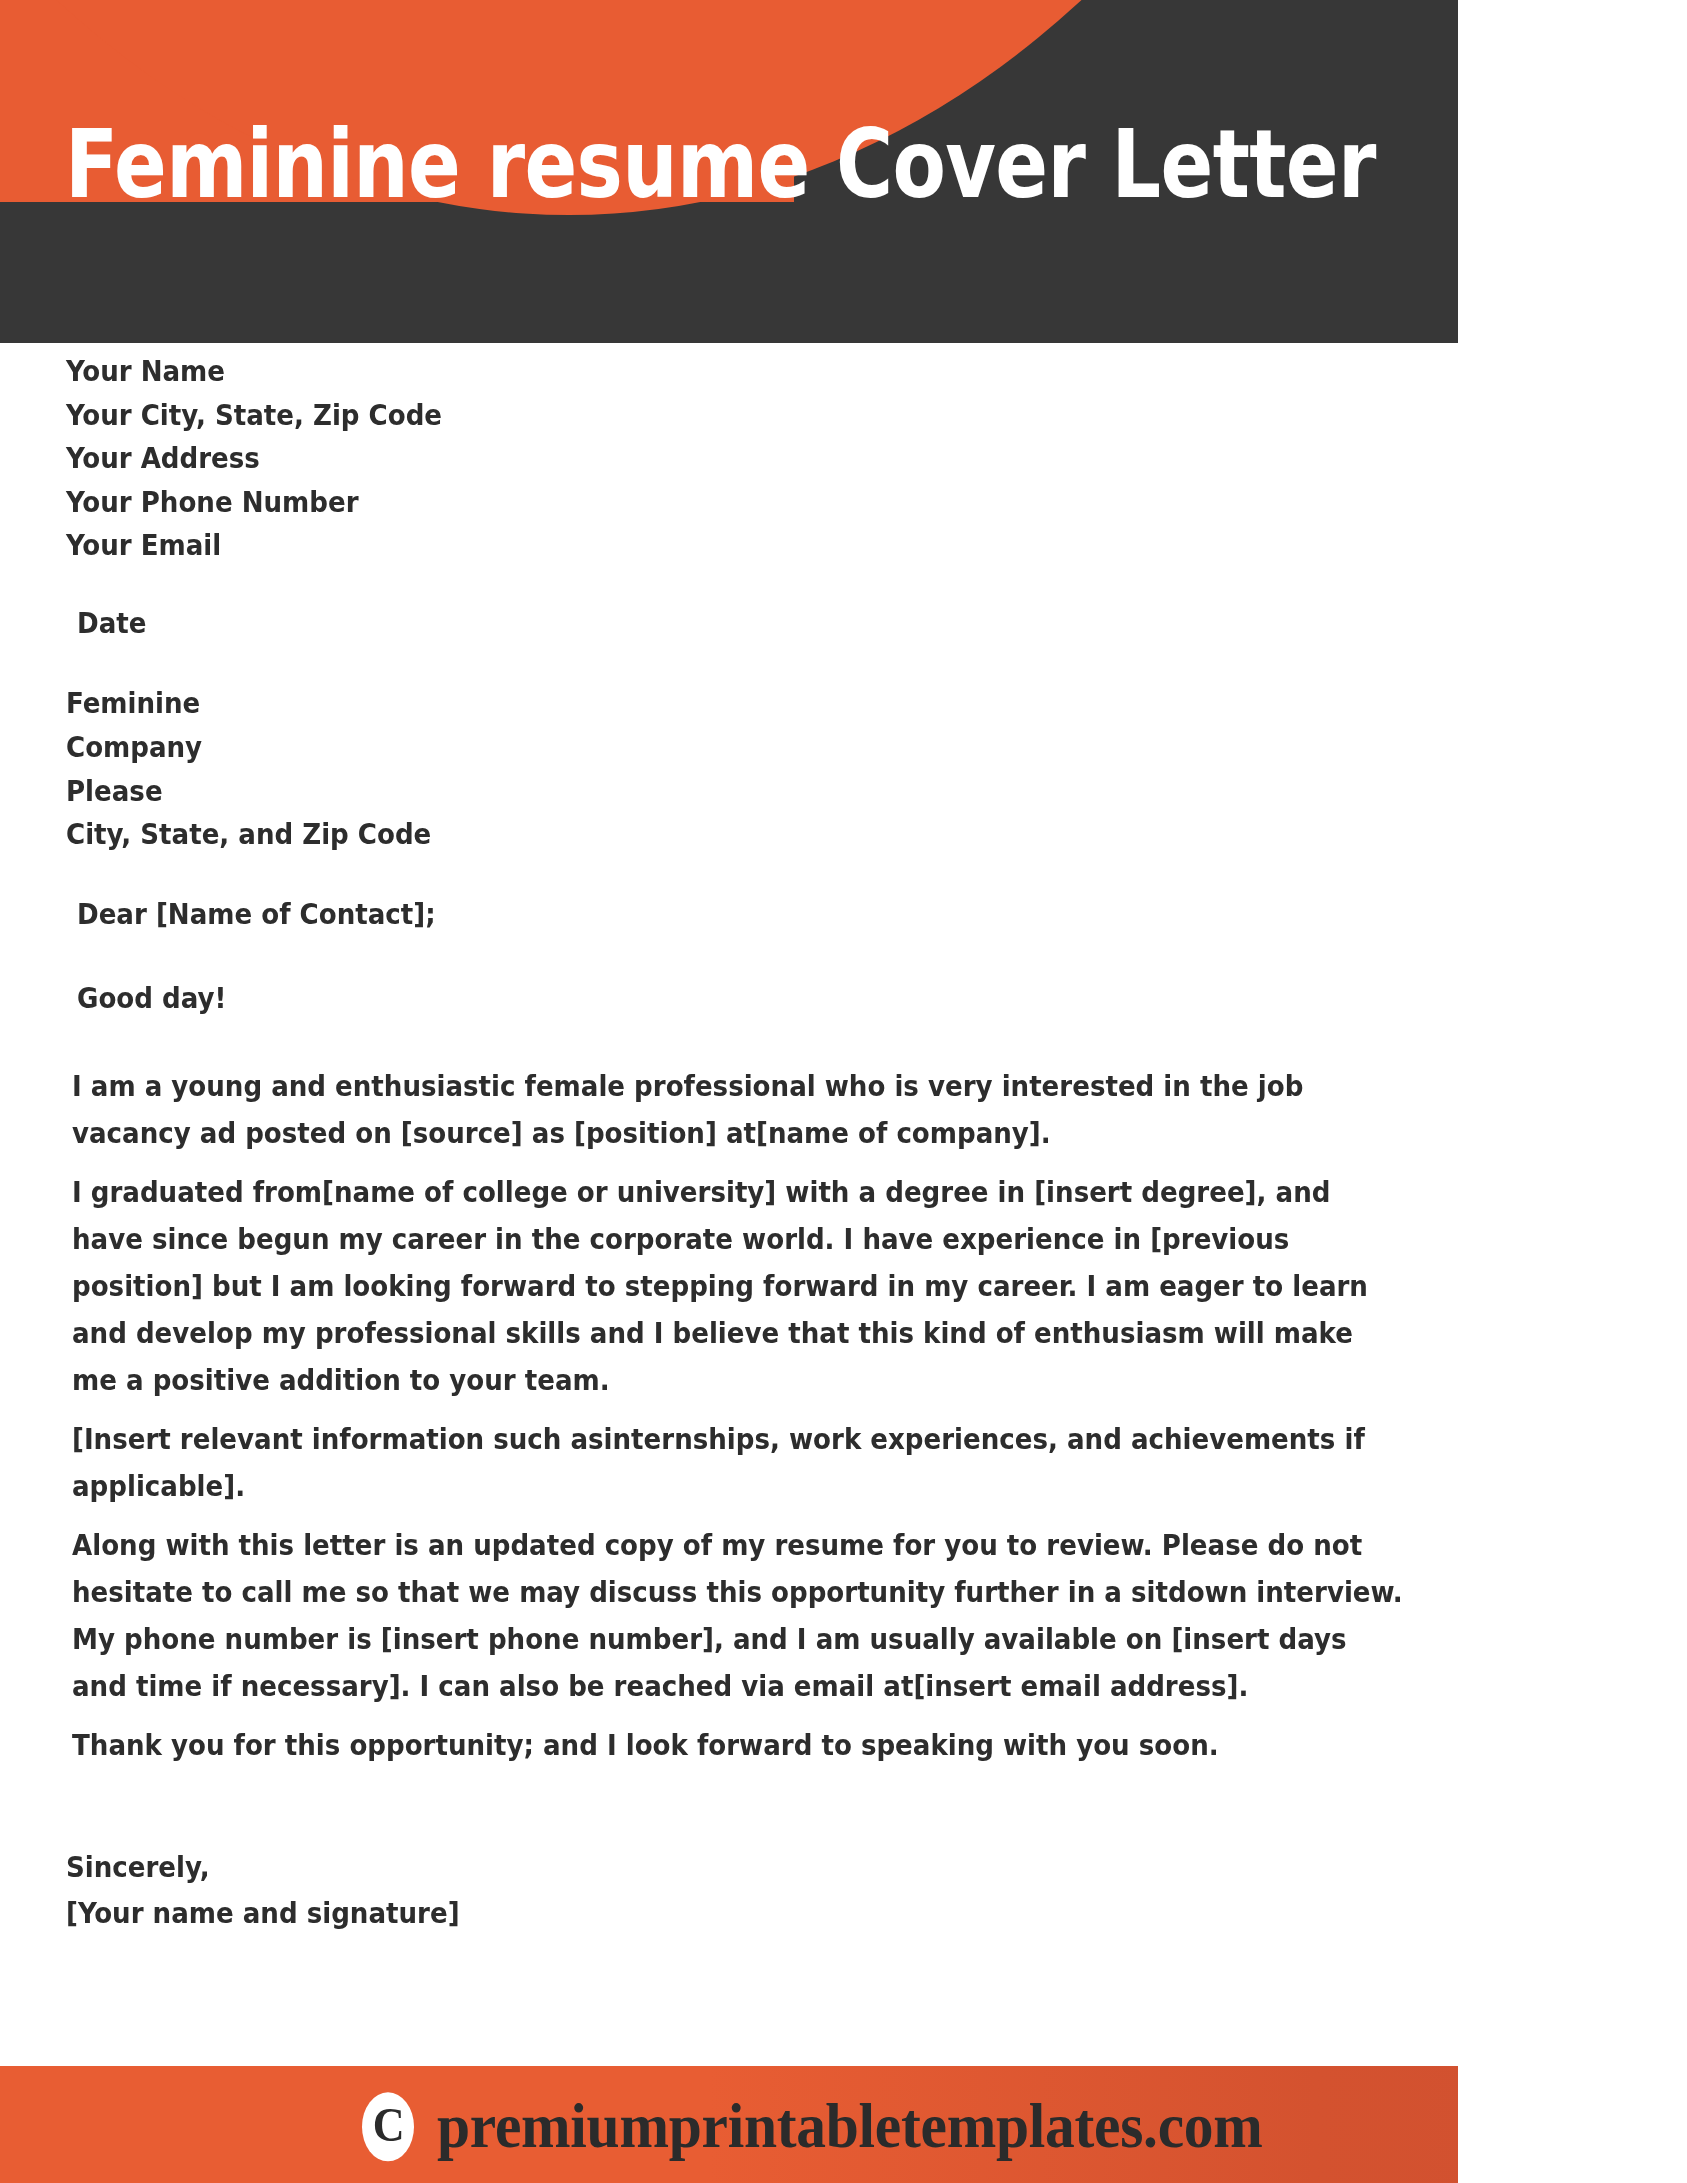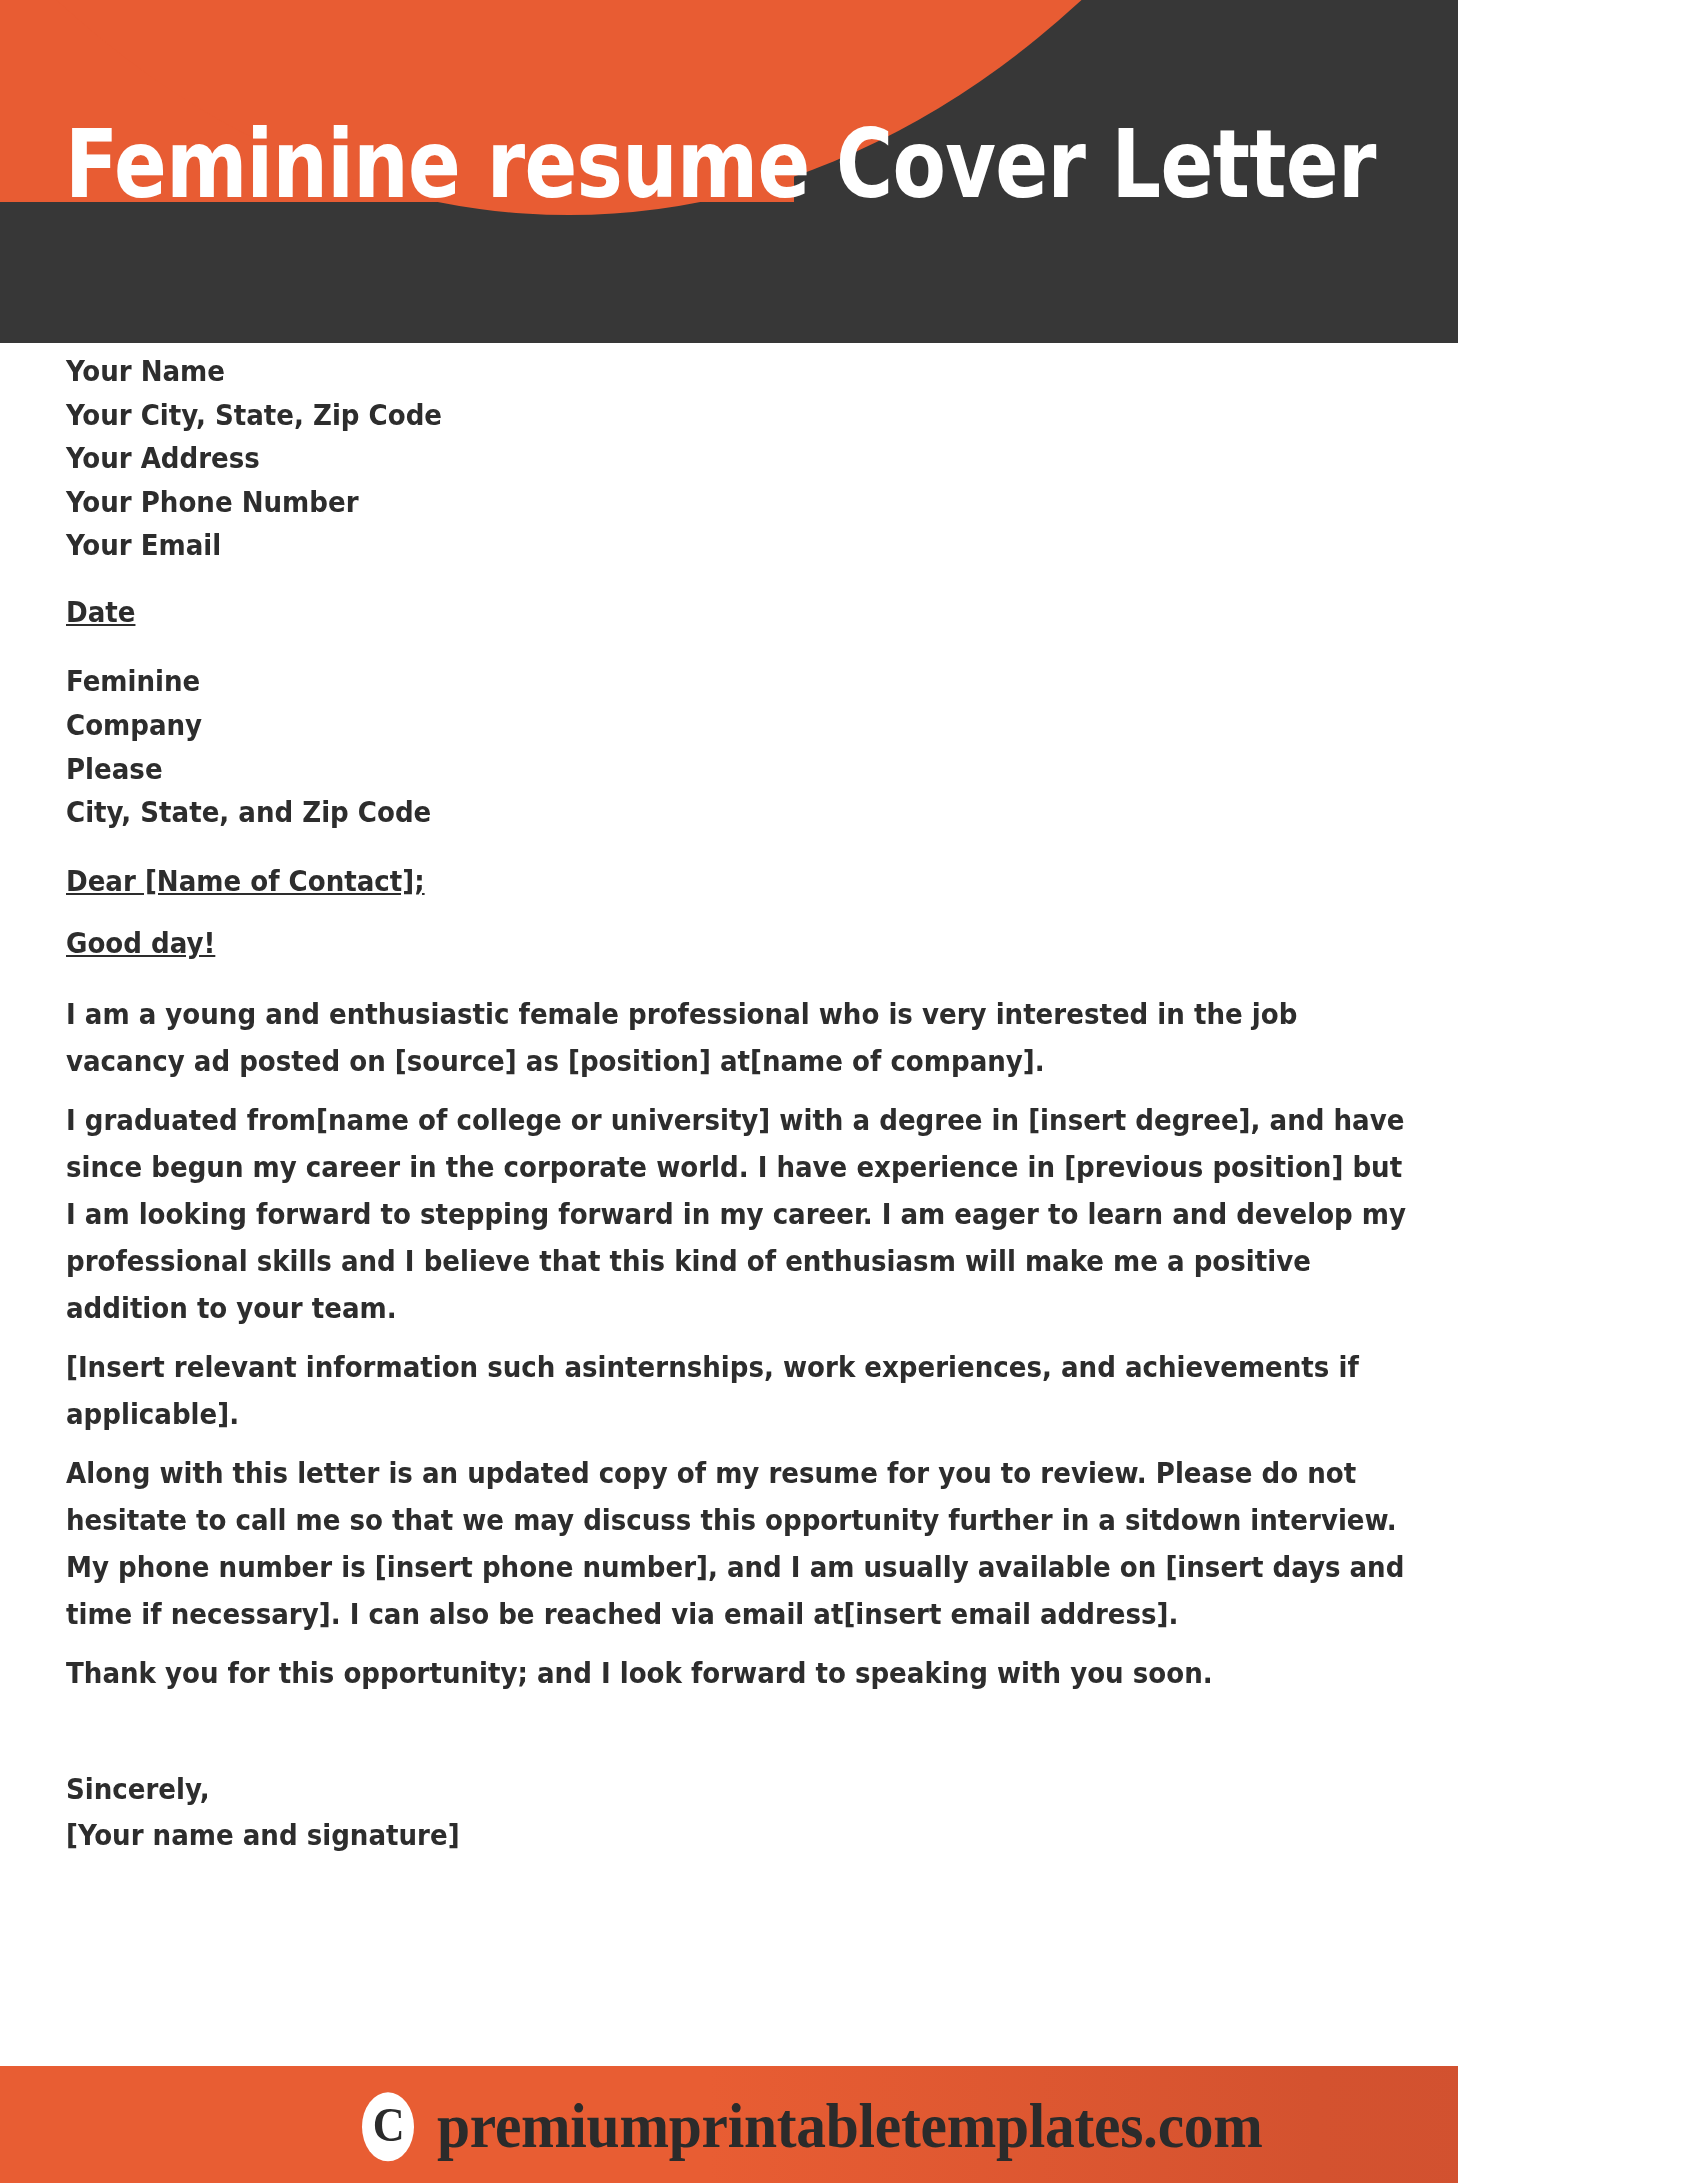--- a/index.html
+++ b/index.html
@@ -87,28 +87,27 @@
   .addr-line:last-child { margin-bottom: 0; }
 
   .gap-date   { height: 38px; }
   .gap-recip  { height: 40px; }
   .gap-salut  { height: 40px; }
   .gap-good   { height: 10.6px; }
   .gap-body   { height: 13.2px; }
   .gap-sign   { height: 78px; }
 
   .single-line {
-    margin: 0;
-    line-height: 1.0;
-    white-space: nowrap;
-    text-decoration: underline;
+    margin: 11px;
+    line-height: 1.0;
+    white-space: nowrap;
   }
 
   .para {
-    margin: 0;
+    margin: 6px;
     line-height: 1.62;
     text-align: left;
   }
   .para + .para { margin-top: 12px; }
 
   .sign-line {
     margin: 0 0 17px 0;
     line-height: 1.0;
     white-space: nowrap;
   }

